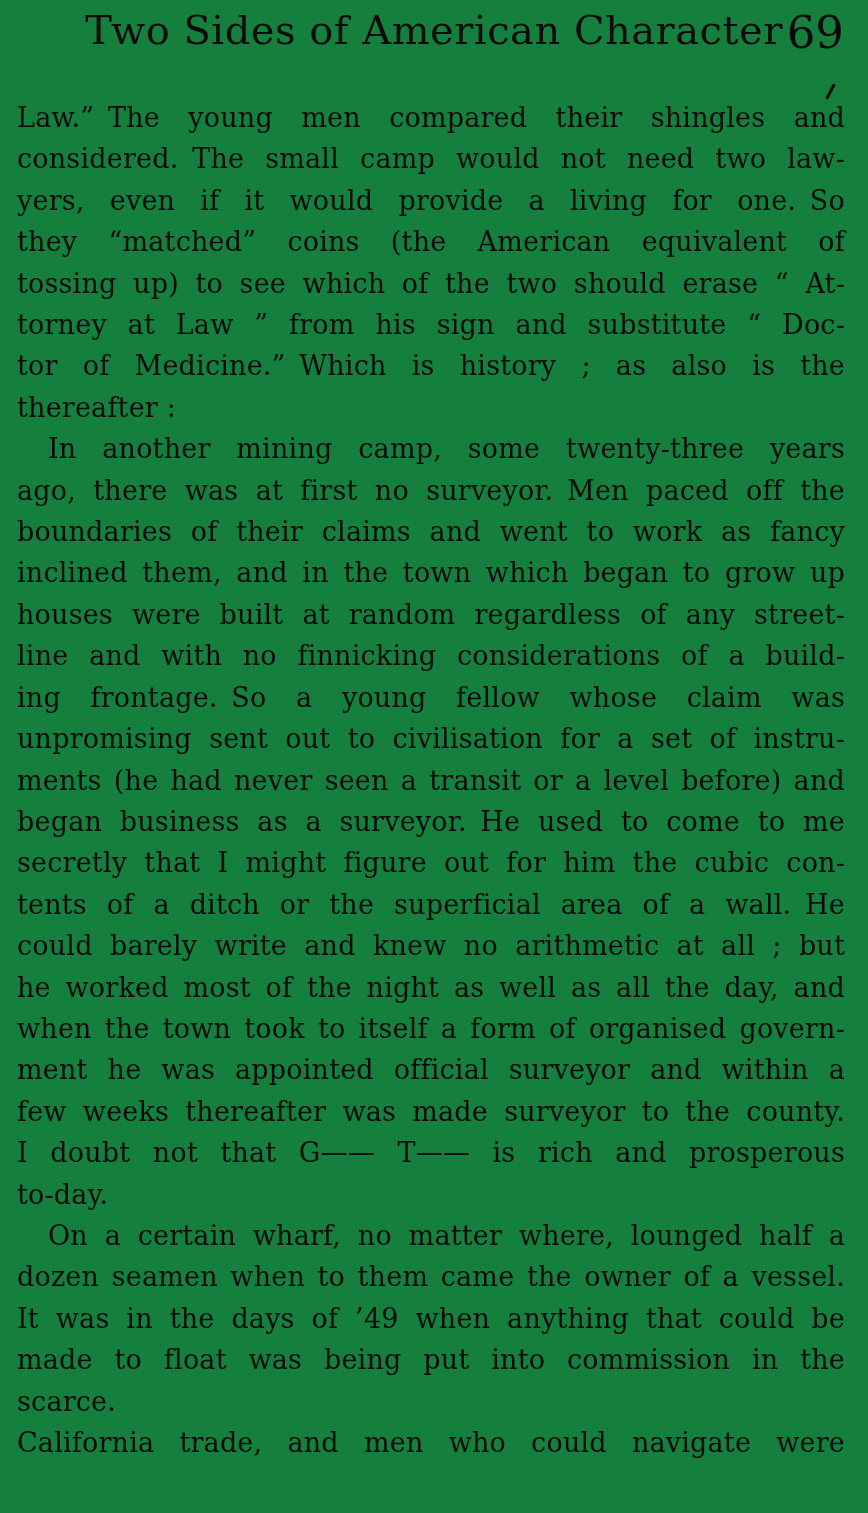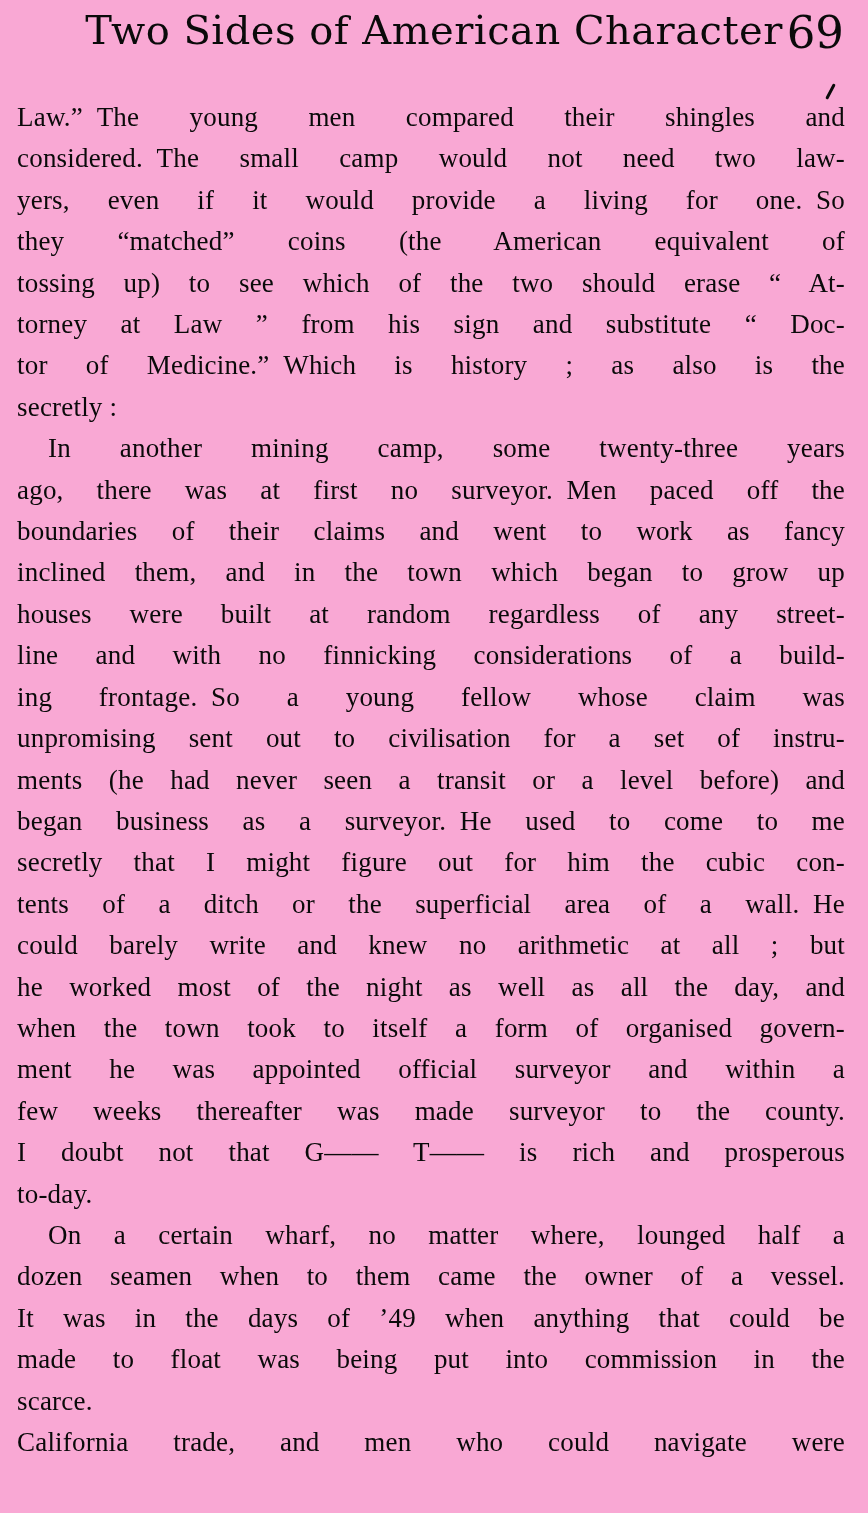--- a/index.html
+++ b/index.html
@@ -10,21 +10,21 @@
   body {
     width: 868px;
     height: 1513px;
     font-family: "DejaVu Serif", "Liberation Serif", serif;
     color: #0a0a0a;
   }
   .page {
     position: relative;
     width: 868px;
     height: 1513px;
-    background: #f9a8d4;
+    background: #15803d;
     overflow: hidden;
   }
   .running-head {
     position: absolute;
     top: 6px;
     left: 0;
     width: 100%;
     text-align: center;
     font-size: 40px;
     letter-spacing: 0.5px;
@@ -37,21 +37,20 @@
     right: 24px;
     font-size: 45px;
     line-height: 1.2;
   }
   .text-block {
     position: absolute;
     top: 97px;
     left: 17px;
     right: 23px;
     font-size: 27px;
-    font-family: Liberation Serif, serif;
   }
   .paragraph {
     margin: 0;
   }
   .line {
     line-height: 41.4px;
     text-align: justify;
     text-align-last: justify;
     letter-spacing: 0.2px;
   }
@@ -81,21 +80,21 @@
   <span class="ink-mark"></span>
   <div class="text-block">
       <div class="paragraph">
         <div class="line">Law.” The young men compared their shingles and</div>
         <div class="line">considered. The small camp would not need two law-</div>
         <div class="line">yers, even if it would provide a living for one. So</div>
         <div class="line">they “matched” coins (the American equivalent of</div>
         <div class="line">tossing up) to see which of the two should erase “ At-</div>
         <div class="line">torney at Law ” from his sign and substitute “ Doc-</div>
         <div class="line">tor of Medicine.” Which is history ; as also is the</div>
-        <div class="line last">secretly :</div>
+        <div class="line last">thereafter :</div>
       </div>
       <div class="paragraph">
         <div class="line indent">In another mining camp, some twenty-three years</div>
         <div class="line">ago, there was at first no surveyor. Men paced off the</div>
         <div class="line">boundaries of their claims and went to work as fancy</div>
         <div class="line">inclined them, and in the town which began to grow up</div>
         <div class="line">houses were built at random regardless of any street-</div>
         <div class="line">line and with no finnicking considerations of a build-</div>
         <div class="line">ing frontage. So a young fellow whose claim was</div>
         <div class="line">unpromising sent out to civilisation for a set of instru-</div>

